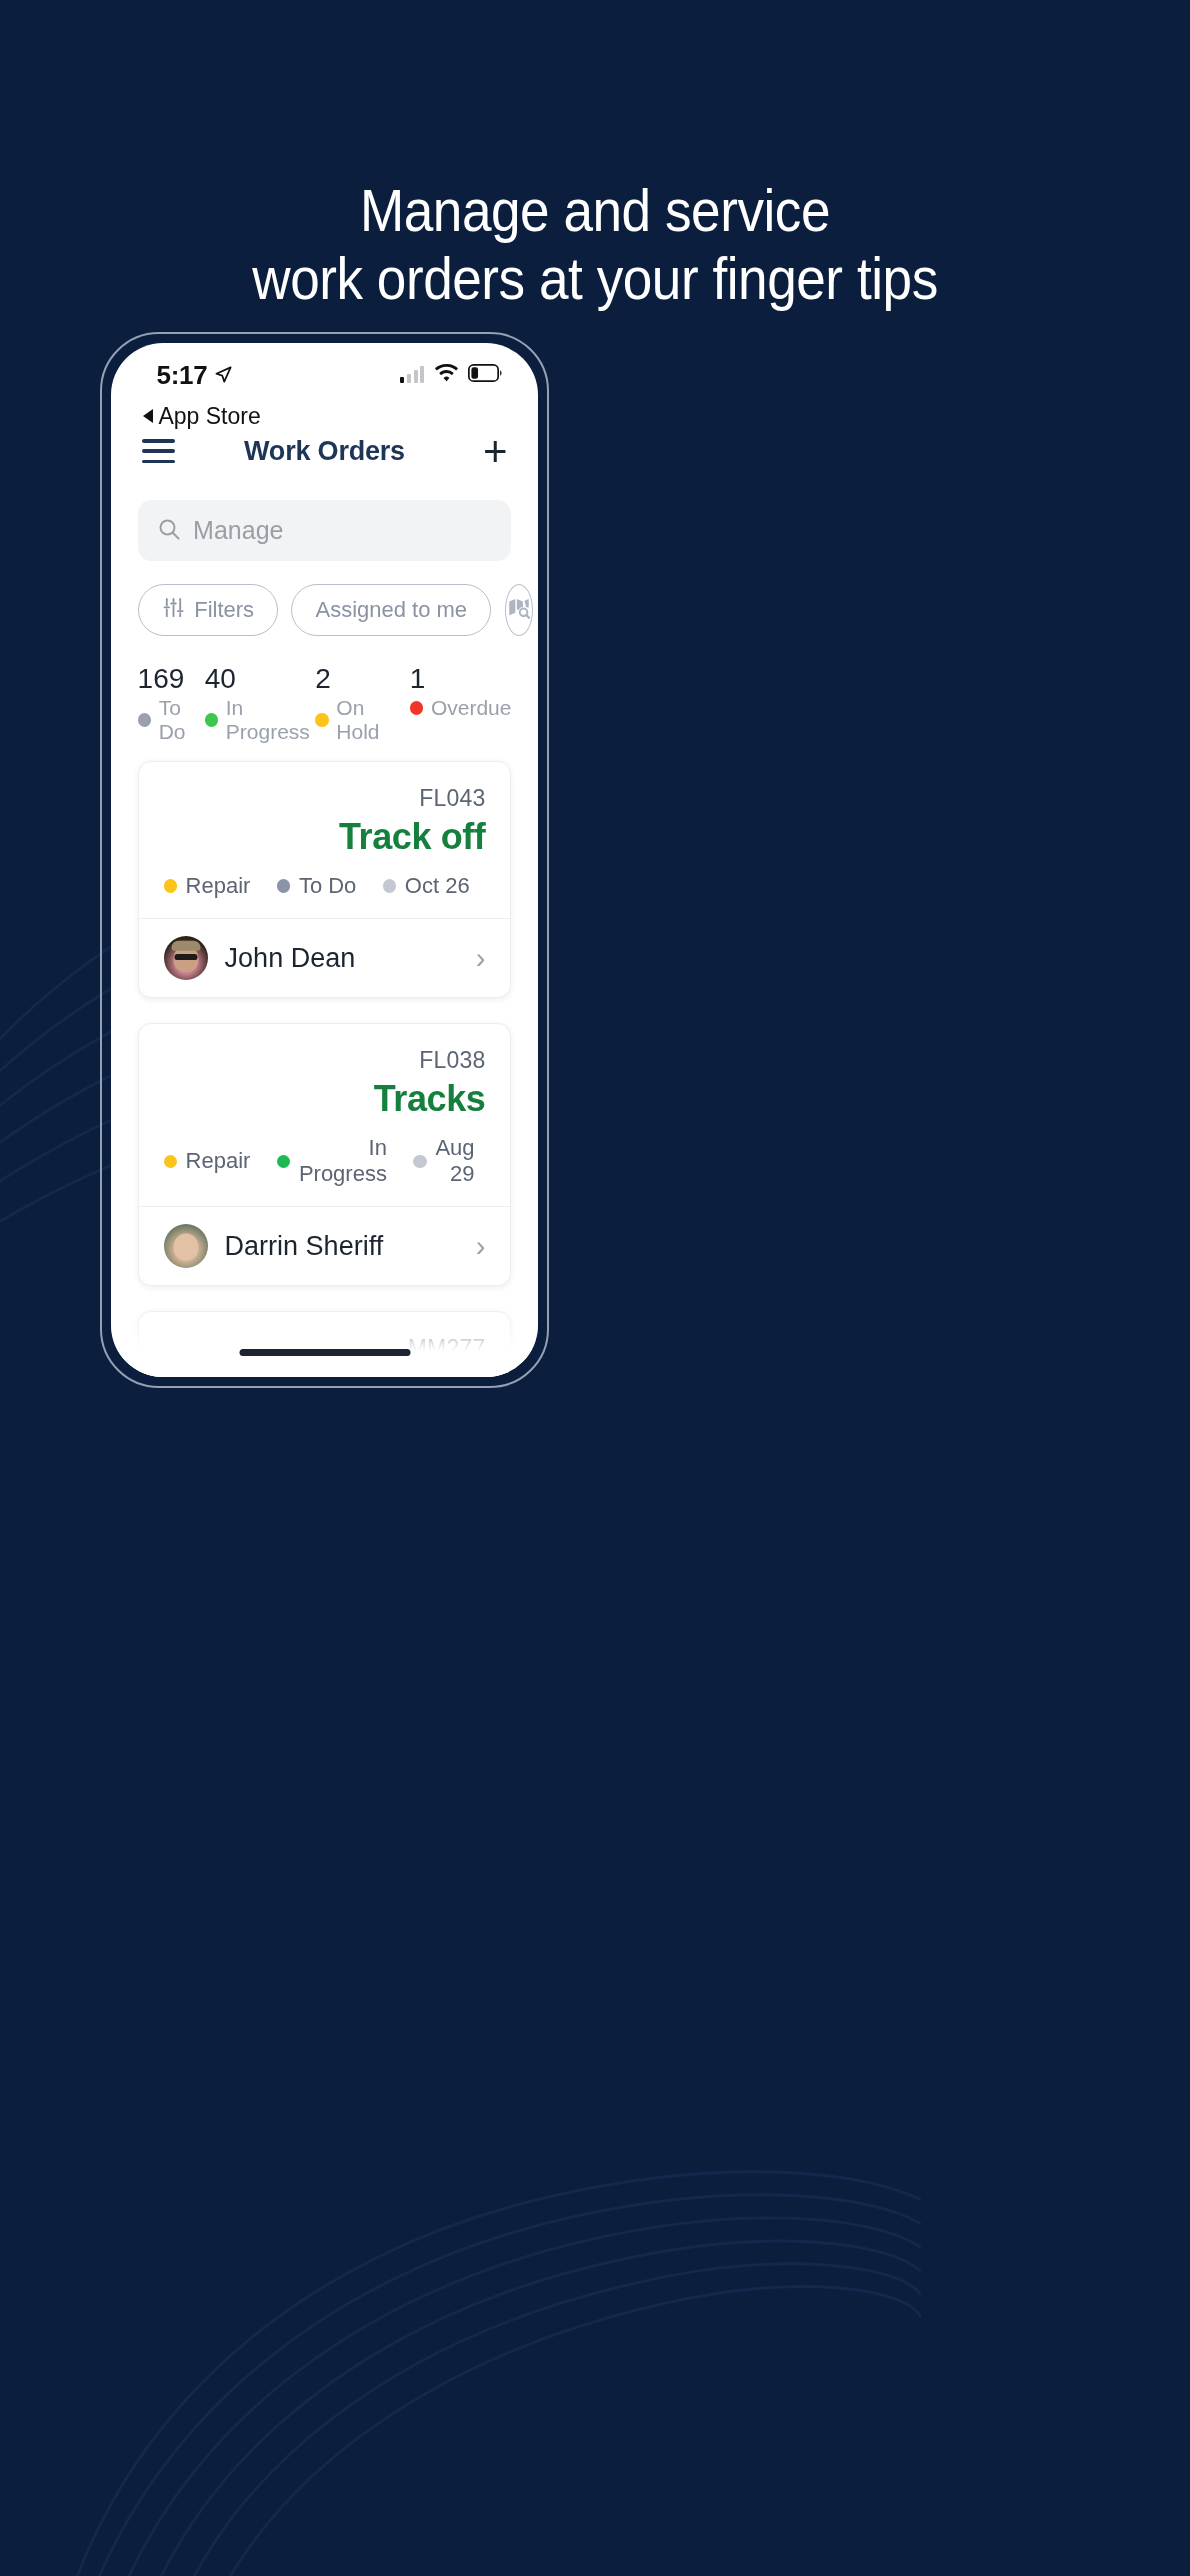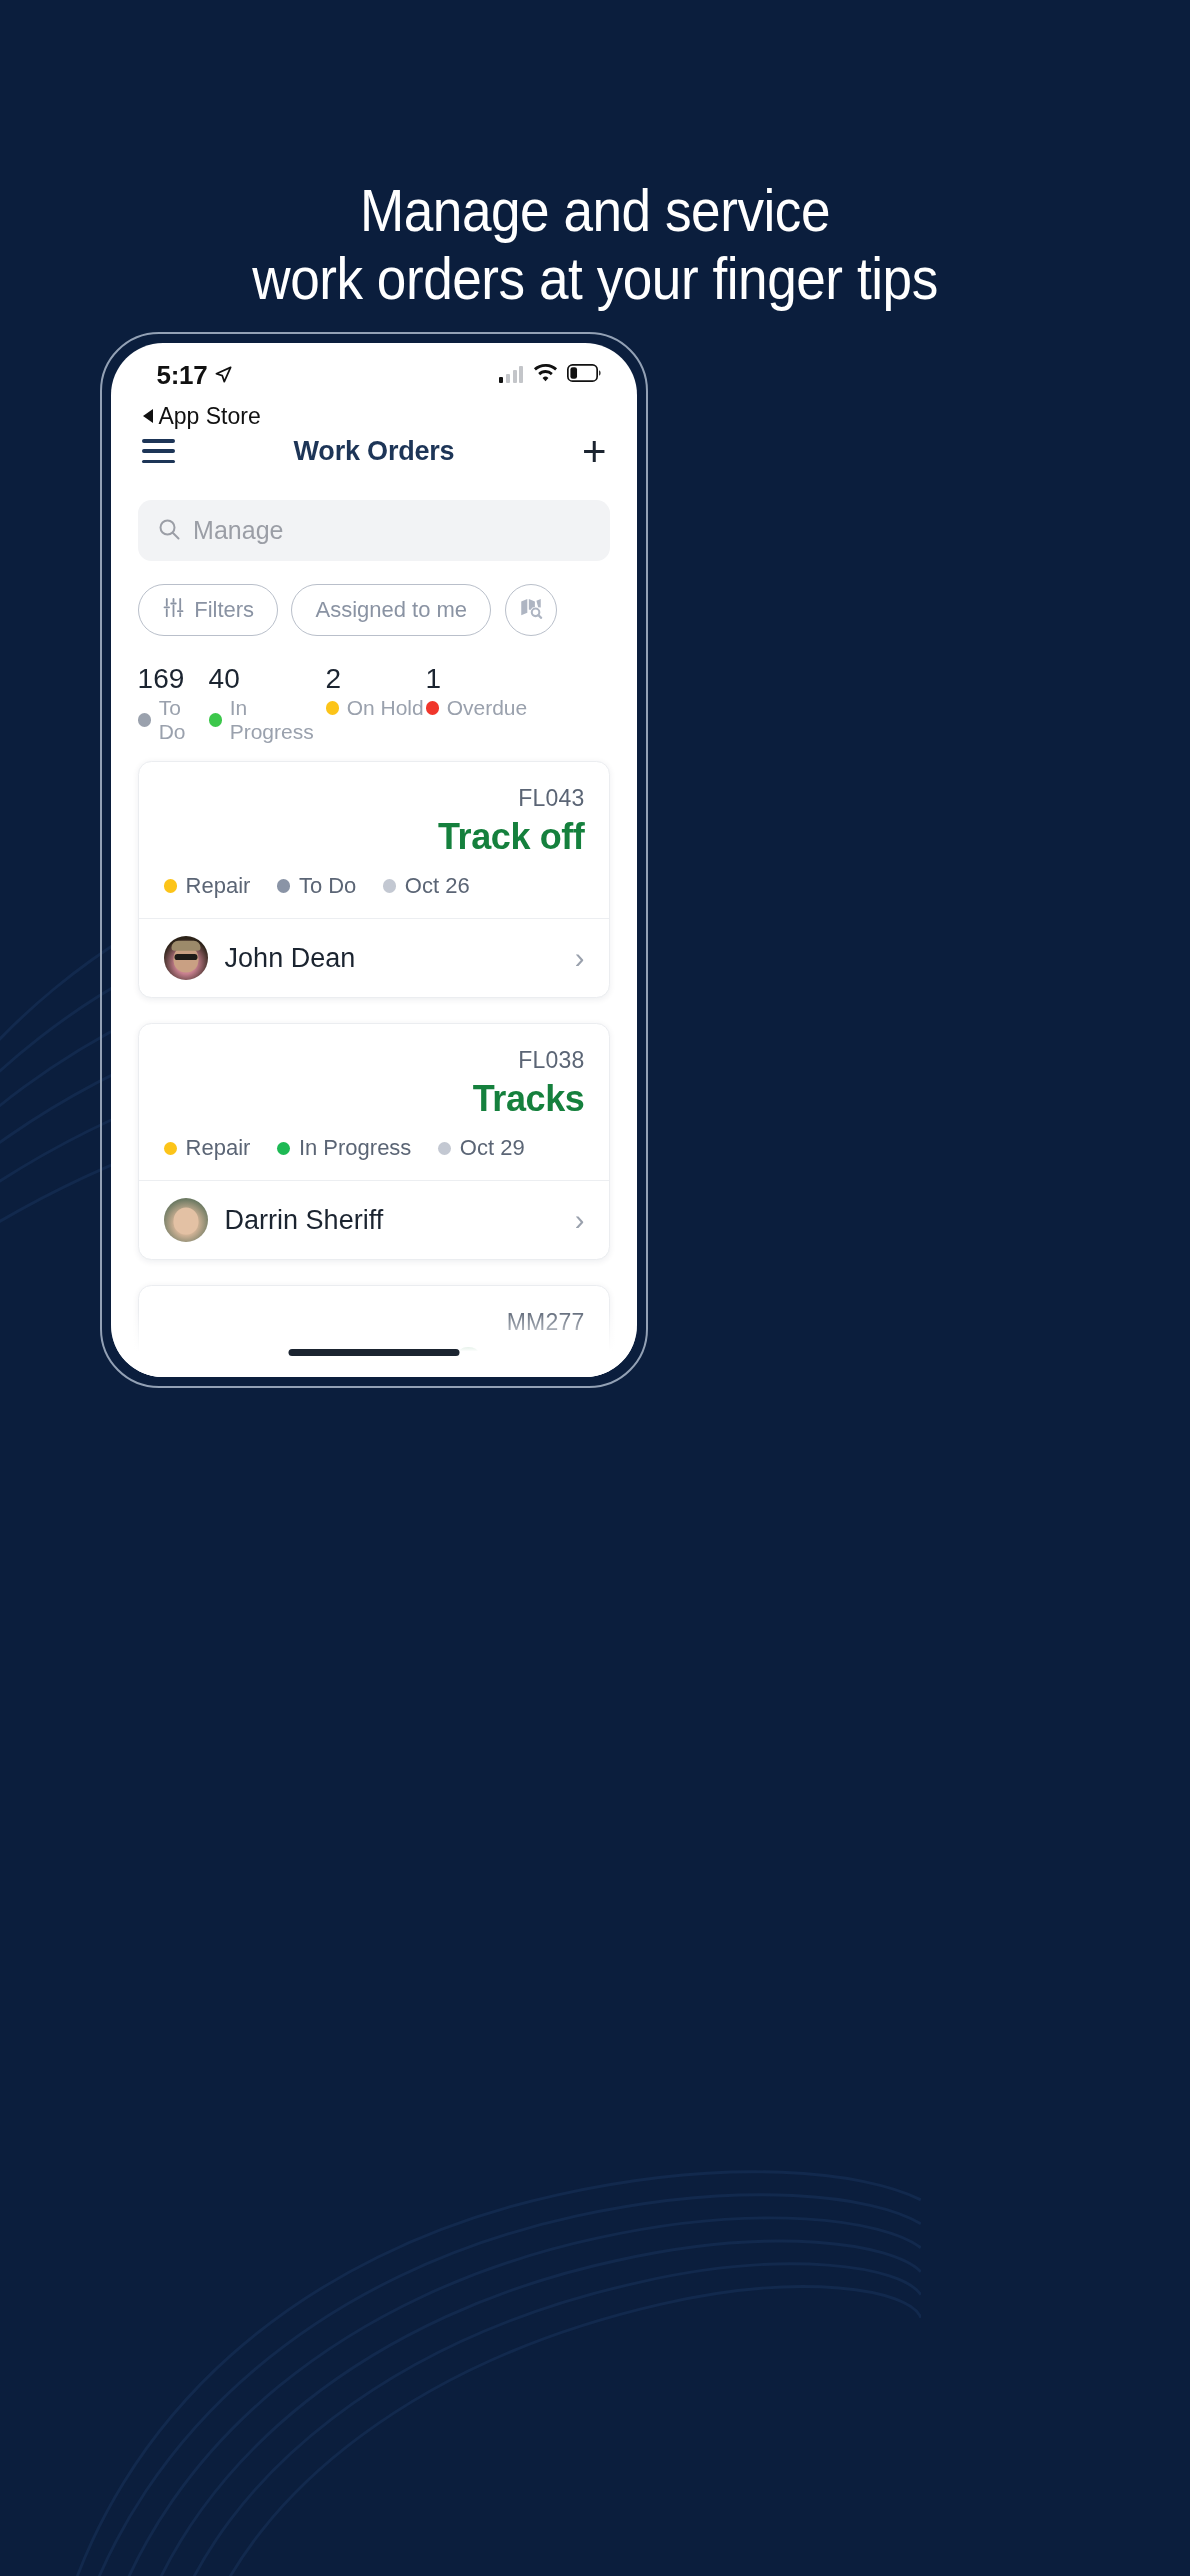--- a/index.html
+++ b/index.html
@@ -24,21 +24,21 @@
     font-family:"Liberation Sans Narrow","Liberation Sans", sans-serif;
     font-size:59px; line-height:1.15; font-weight:400;
     letter-spacing:-0.5px;
     transform:scaleX(0.9); transform-origin:center top;
   }
   .headline .l2 { display:block; }
 
   
   .phone {
     position:absolute; left:100px; top:332px;
-    width:548px; height:1056px;
+    width:449px; height:1056px;
     border:2.9px solid #93a1b5;
     border-radius:59px;
     background:transparent;
     padding:8.6px;
   }
   .phone-screen {
     width:100%; height:100%;
     background:#ffffff;
     border-radius:52px;
     overflow:hidden;
@@ -357,21 +357,21 @@
             <span class="grp">
               <i class="dot" style="background:#fcc419"></i>
               <span>Repair</span>
             </span>
             <span class="grp">
               <i class="dot" style="background:#1db954"></i>
               <span>In Progress</span>
             </span>
             <span class="grp">
               <i class="dot" style="background:#c3c8d2"></i>
-              <span>Oct 29</span>
+              <span>Aug 29</span>
             </span>
           </div>
         </div>
         <div class="card-foot">
           <span class="avatar av-darrin">
             <i class="av-face"></i>
           </span>
           <span class="foot-name">Darrin Sheriff</span>
           <span class="chev">›</span>
         </div>

